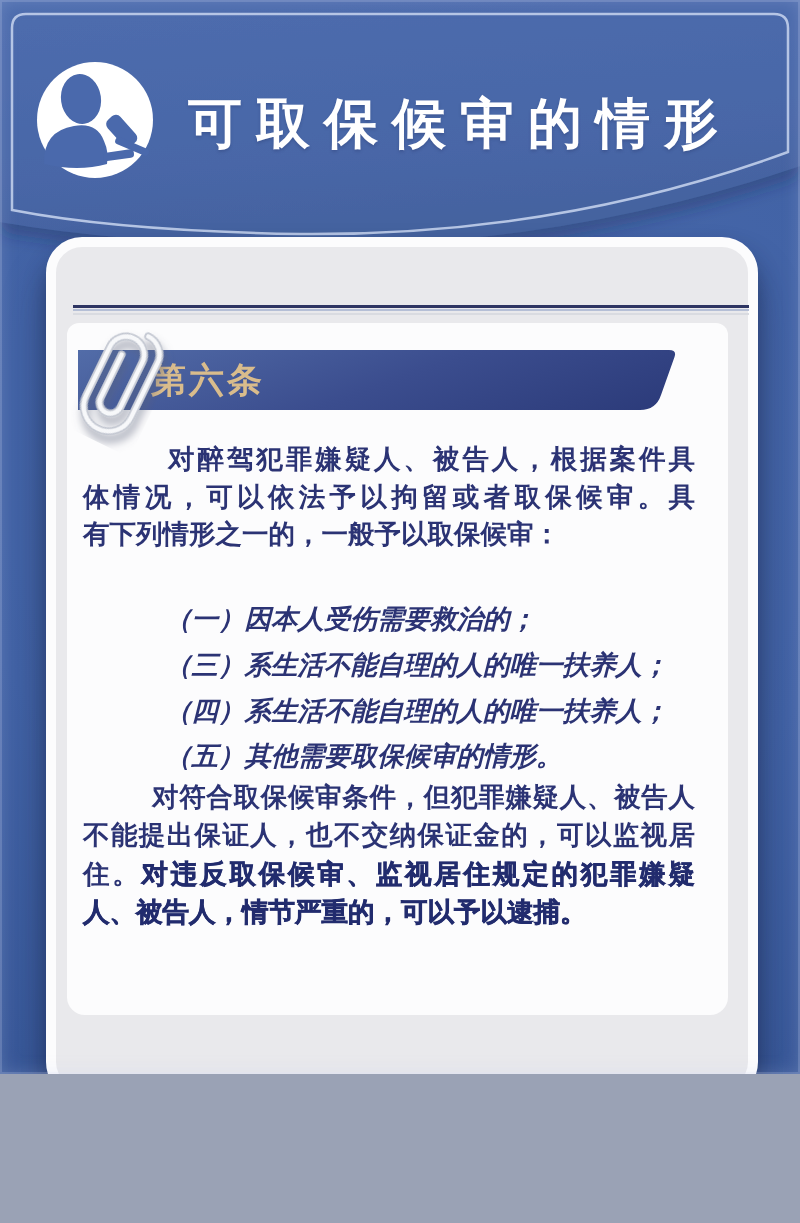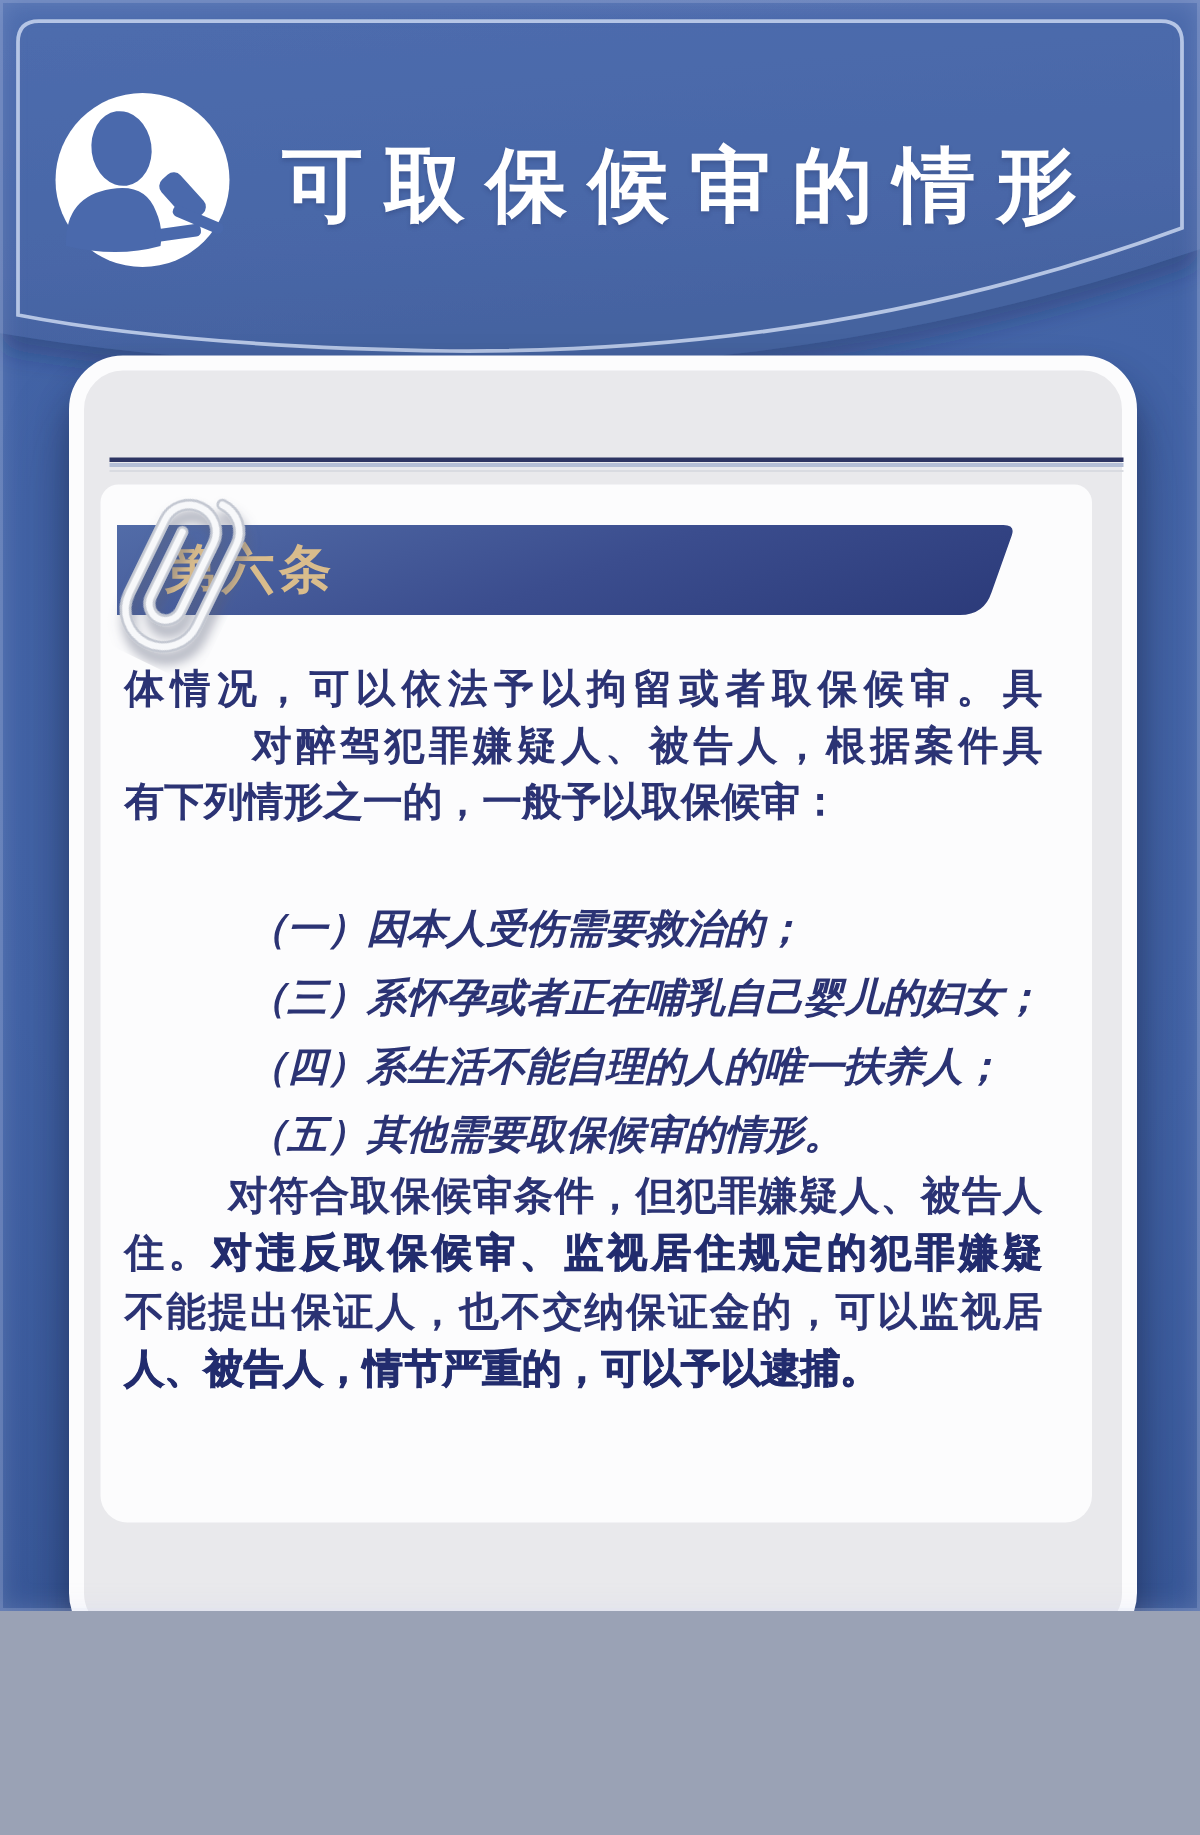--- a/index.html
+++ b/index.html
@@ -31,21 +31,21 @@
       #b5bfd6 32% 52%, rgba(0,0,0,0) 52% 68%,
       #d9dbe1 68% 82%, rgba(0,0,0,0) 82%);
   }
   .ribbon{
     position:absolute;left:78px;top:350px;width:600px;height:60px;
     background:linear-gradient(160deg,#526ca8 0%,#3b4d8e 52%,#2b3a79 100%);
     clip-path:path("M0,0 L591,0 Q599,0 596.5,7 L583,45 Q578,60 562,60 L0,60 Z");
     filter:drop-shadow(0 6px 6px rgba(25,35,75,.35));
   }
   .ribbon-label{
-    display:block;padding-left:32px;line-height:60px;
+    display:block;padding-left:73px;line-height:60px;
     font-size:35px;font-weight:800;color:#d9bc8c;letter-spacing:3px;
   }
   .clip-wrap{position:absolute;left:80px;top:316px;width:82px;height:130px;
     transform:rotate(26deg);transform-origin:50% 50%;}
   .body-text{position:absolute;left:83px;width:612px;color:#2b3374;}
   .p1{top:441px;}
   .p1 .tline{font-size:26.5px;line-height:37.5px;font-weight:600;}
   .p2{top:778px;}
   .p2 .tline{font-size:26.5px;line-height:38.3px;font-weight:600;}
   .tline.just{text-align:justify;text-align-last:justify;}
@@ -125,36 +125,36 @@
             <feDropShadow dx="5" dy="6" stdDeviation="4" flood-color="#596078" flood-opacity="0.5"></feDropShadow>
           </filter>
         </defs>
         <path stroke="#c3c7d1" stroke-width="8" d="M46,13 C57,13 66,22 66,33 L66,93 C66,107 55,118 41,118 C27,118 16,107 16,93 L16,39 C16,29 24,21 34,21 C44,21 52,29 52,39 L52,89 C52,95 47,100 41,100 C35,100 30,95 30,89 L30,41"></path>
         <path stroke="#f7f8fa" stroke-width="4.5" d="M46,13 C57,13 66,22 66,33 L66,93 C66,107 55,118 41,118 C27,118 16,107 16,93 L16,39 C16,29 24,21 34,21 C44,21 52,29 52,39 L52,89 C52,95 47,100 41,100 C35,100 30,95 30,89 L30,41"></path>
       </g>
     </svg>
   </div>
 
   <div class="body-text p1">
+    <div class="tline just indent-a">对醉驾犯罪嫌疑人、被告人，根据案件具</div>
     <div class="tline just">体情况，可以依法予以拘留或者取保候审。具</div>
-    <div class="tline just indent-a">对醉驾犯罪嫌疑人、被告人，根据案件具</div>
     <div class="tline">有下列情形之一的，一般予以取保候审：</div>
   </div>
 
   <div class="law-list">
     <div class="law-item">（一）因本人受伤需要救治的；</div>
-    <div class="law-item">（三）系怀孕或者正在哺乳自己婴儿的妇女；</div>
+    <div class="law-item">（三）系生活不能自理的人的唯一扶养人；</div>
     <div class="law-item">（四）系生活不能自理的人的唯一扶养人；</div>
     <div class="law-item">（五）其他需要取保候审的情形。</div>
   </div>
 
   <div class="body-text p2">
     <div class="tline just indent-b">对符合取保候审条件，但犯罪嫌疑人、被告人</div>
+    <div class="tline just">不能提出保证人，也不交纳保证金的，可以监视居</div>
     <div class="tline just"><span>住。</span><span class="bold-seg">对违反取保候审、监视居住规定的犯罪嫌疑</span></div>
-    <div class="tline just">不能提出保证人，也不交纳保证金的，可以监视居</div>
     <div class="tline"><span class="bold-seg">人、被告人，情节严重的，可以予以逮捕。</span></div>
   </div>
 
   <div class="bottom-strip"></div>
 
   <div class="footer-logo">
     <span class="brand-script">人民日报</span>
     <span class="brand-divider"></span>
     <span class="brand-client">客户端</span>
   </div>

